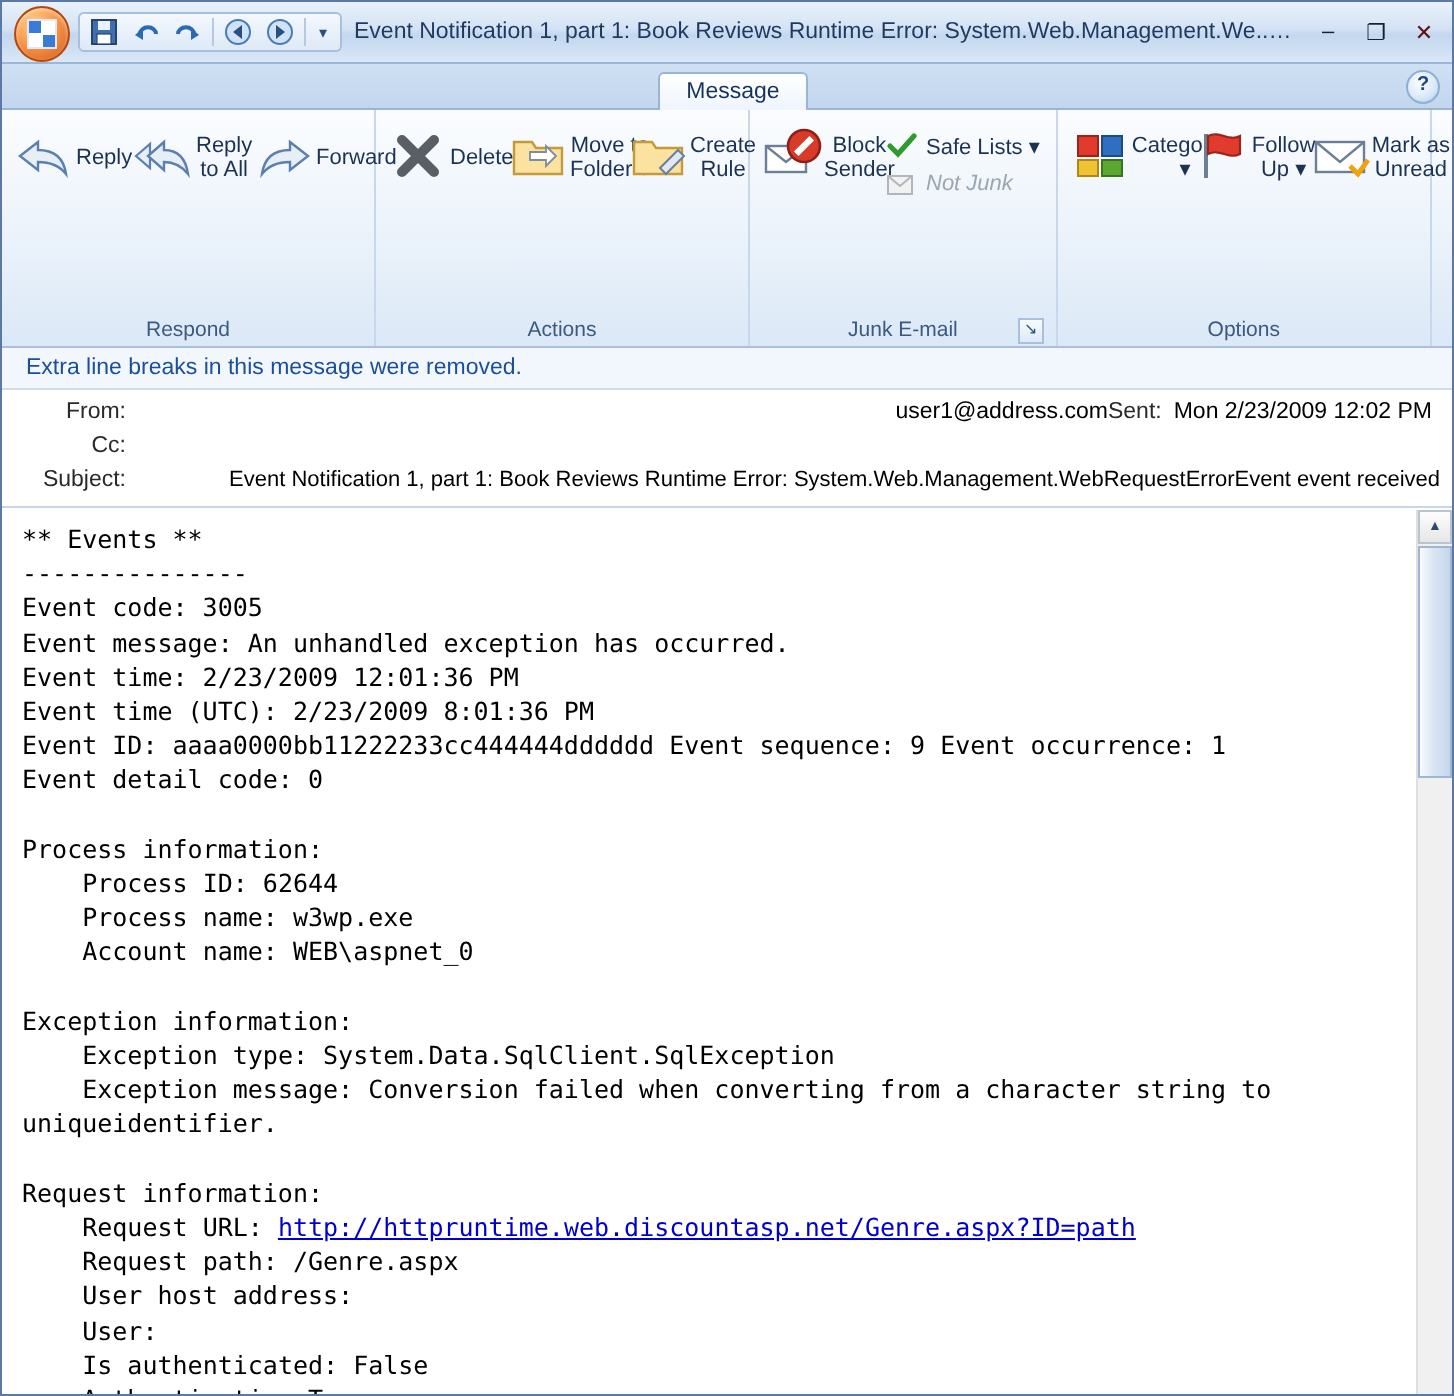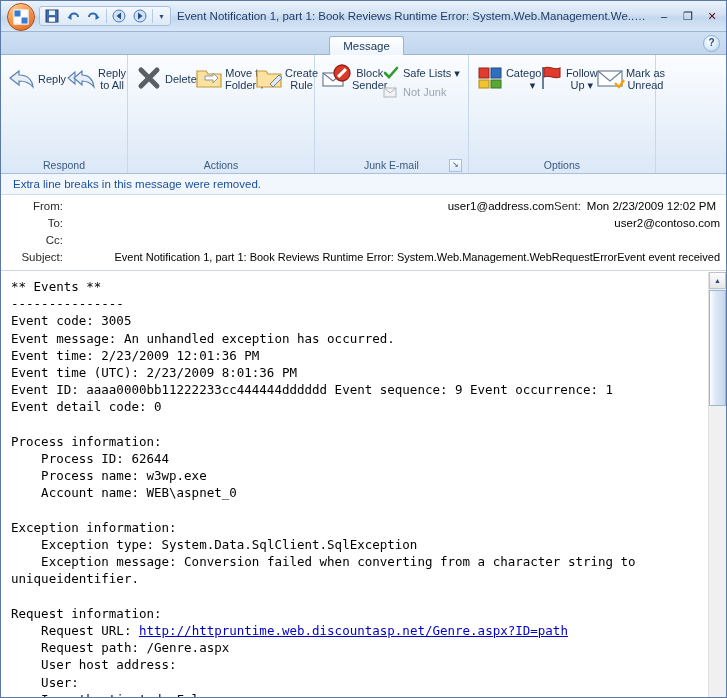--- a/index.html
+++ b/index.html
@@ -187,21 +187,21 @@
     display: flex;
     align-items: center;
     gap: 4px;
     font-size: 11px;
     color: #1b3352;
     padding: 2px 4px;
     height: 18px;
     box-sizing: border-box;
     white-space: nowrap;
   }
-  .small-btn.dim { color: #9aa6b4; }
+  .small-btn.dim { color: #9aa6b4; font-style: italic; }
   .icon16 { width: 16px; height: 16px; position: relative; flex: none; }
   .col { display: flex; flex-direction: column; justify-content: center; gap: 1px; }
 
   
   .infobar {
     height: 20px;
     background: #f2f7fd;
     border-bottom: 1px solid #cfdded;
     display: flex;
     align-items: center;
@@ -360,20 +360,28 @@
         </div>
         <div class="big-btn">
           <div class="icon32">
             <svg width="32" height="32" viewBox="0 0 32 32">
               <path d="M2 16 L9 10 L9 22 Z" fill="#e8eef6" stroke="#5b7fae" stroke-width="1.1"></path>
               <path d="M8 16 L16 9 L16 13 C24 13 27 18 28 25 C24 20 20 19 16 19 L16 23 Z" fill="#e8eef6" stroke="#5b7fae" stroke-width="1.2"></path>
             </svg>
           </div>
           <div class="lbl" style="white-space:pre">Reply
 to All</div>
+        </div>
+        <div class="big-btn">
+          <div class="icon32">
+            <svg width="32" height="32" viewBox="0 0 32 32">
+              <path d="M28 16 L19 9 L19 13 C10 13 6 18 5 25 C9 20 14 19 19 19 L19 23 Z" fill="#e8eef6" stroke="#5b7fae" stroke-width="1.2"></path>
+            </svg>
+          </div>
+          <div class="lbl">Forward</div>
         </div>
       </div>
       <div class="group-label">Respond</div>
     </div>
 
     <div class="group">
       <div class="group-body">
         <div class="big-btn">
           <div class="icon32">
             <svg width="32" height="32" viewBox="0 0 32 32">
@@ -492,24 +500,20 @@
   <div class="infobar">
     <span>Extra line breaks in this message were removed.</span>
   </div>
 
   <div class="headers">
     <div class="hrow">
       <div class="hlabel">From:</div>
       <div class="hvalue">user1@address.com</div>
       <div class="sent-label">Sent:</div>
       <div class="sent-value">Mon 2/23/2009 12:02 PM</div>
-    </div>
-    <div class="hrow">
-      <div class="hlabel">To:</div>
-      <div class="hvalue">user2@contoso.com</div>
     </div>
     <div class="hrow">
       <div class="hlabel">Cc:</div>
       <div class="hvalue"></div>
     </div>
     <div class="hrow">
       <div class="hlabel">Subject:</div>
       <div class="hvalue" style="font-size:11px;">Event Notification 1, part 1: Book Reviews Runtime Error: System.Web.Management.WebRequestErrorEvent event received</div>
     </div>
   </div>

